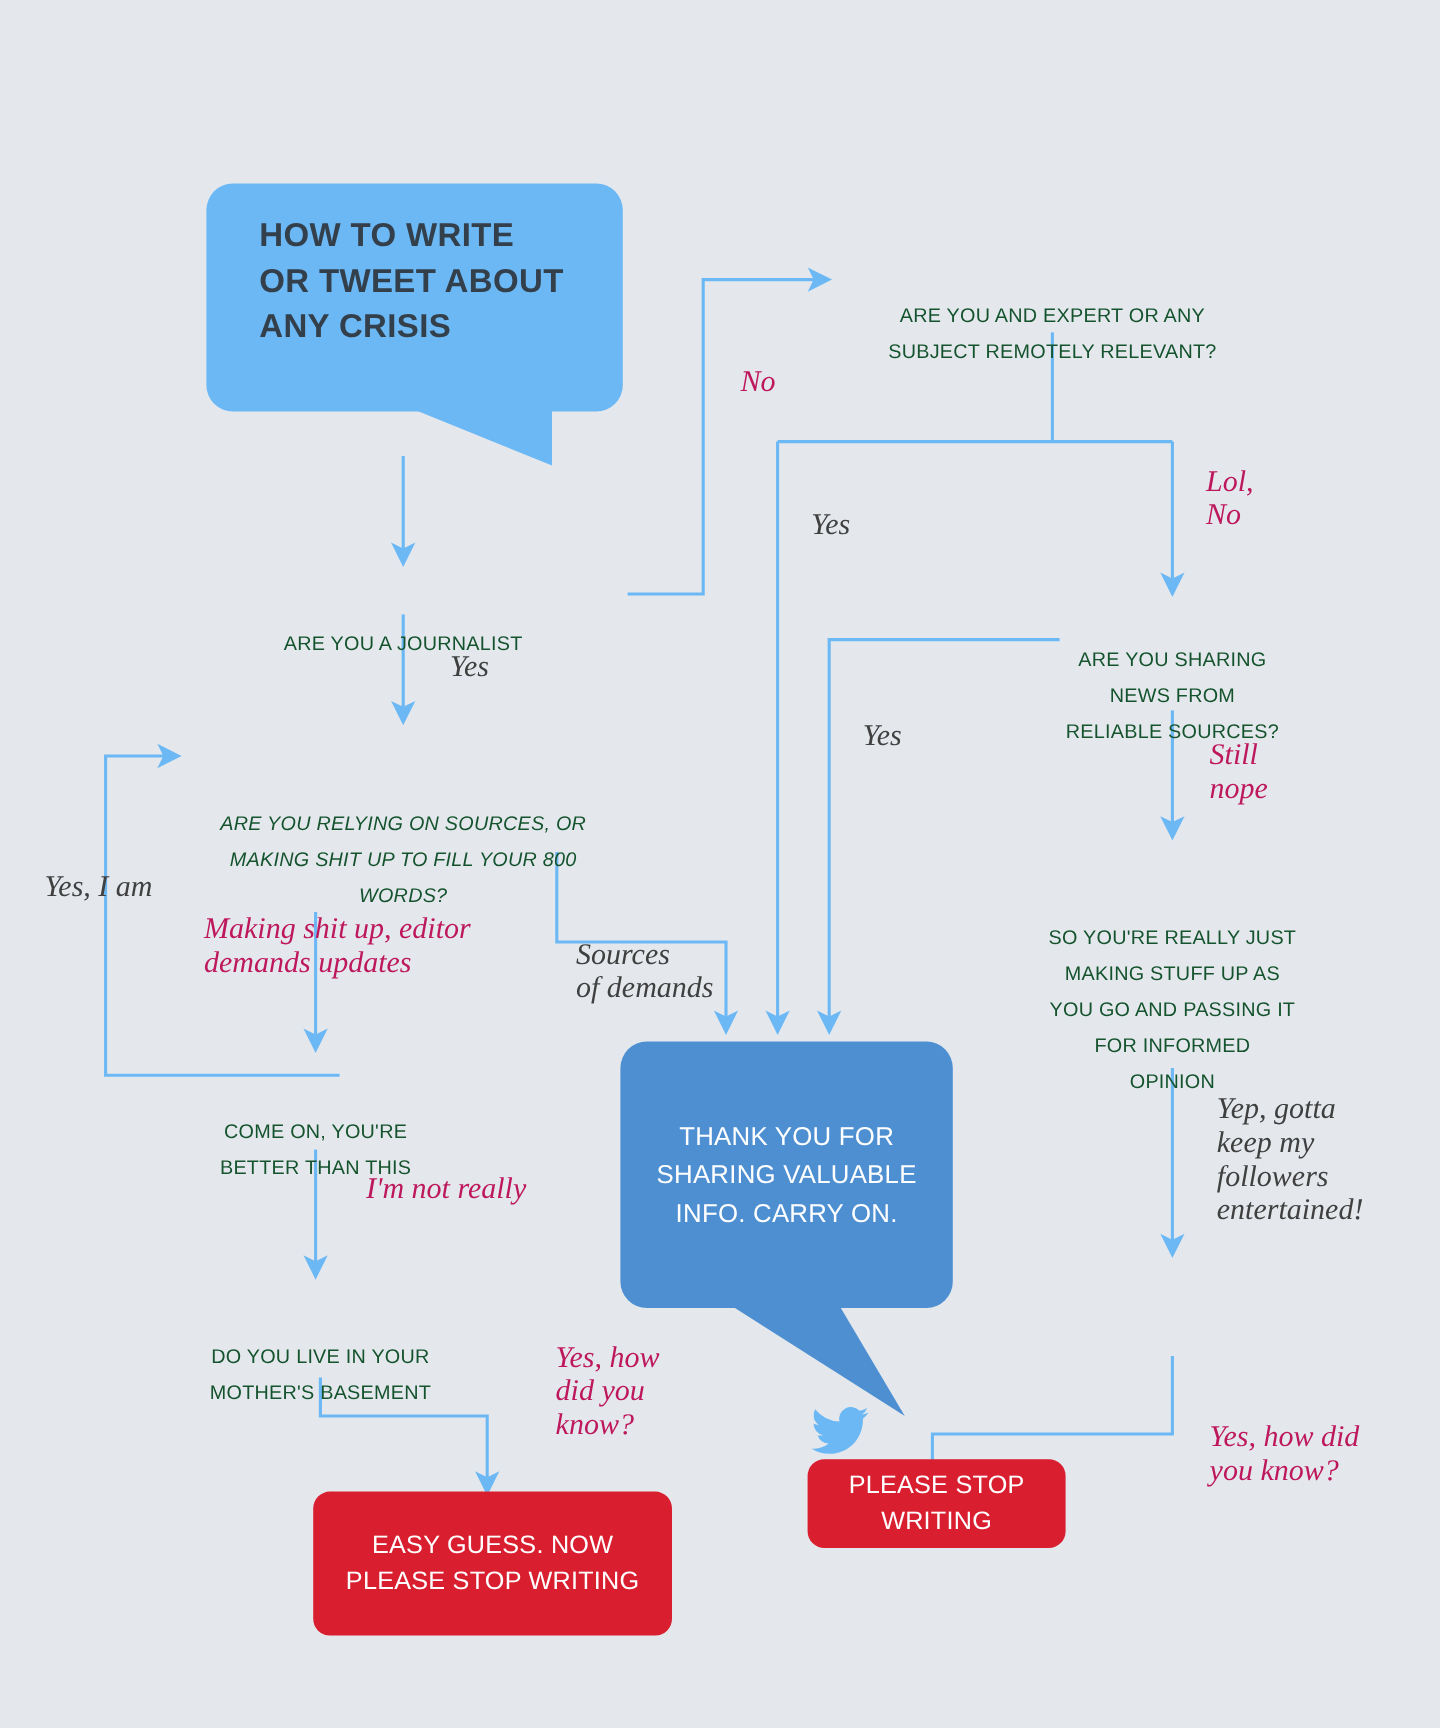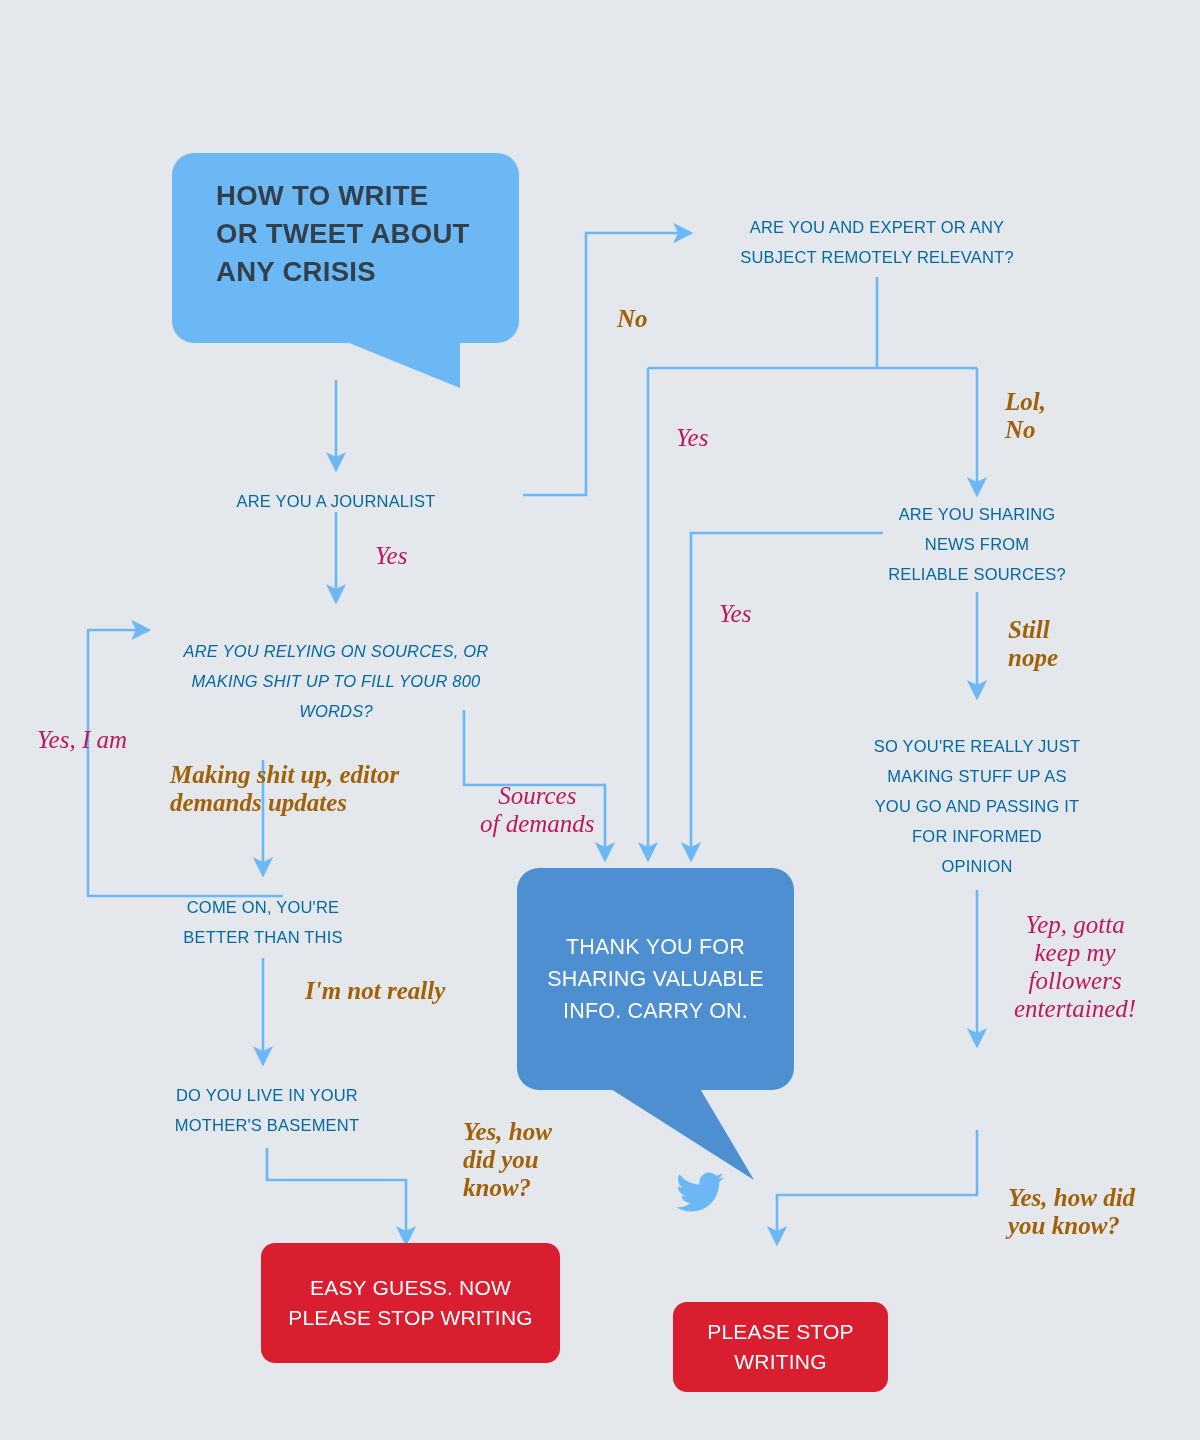--- a/index.html
+++ b/index.html
@@ -20,39 +20,40 @@
     left: 0; top: 0;
     width: 1200px;
     height: 1440px;
     pointer-events: none;
   }
 
   
   .node {
     position: absolute;
     text-align: center;
-    color: #0369a1;
+    color: #14532d;
     font-family: "Liberation Sans", sans-serif;
     font-size: 16.5px;
     line-height: 1.82;
     letter-spacing: 0.2px;
     white-space: pre-line;
+    margin-top: 36px;
   }
 
   
   .elabel {
     position: absolute;
     font-family: "Liberation Serif", serif;
     font-style: italic;
     font-size: 25px;
     line-height: 1.12;
     white-space: pre-line;
   }
-  .elabel.blue { color: #be185d; text-align: center; }
-  .elabel.red  { color: #a16207; font-weight: bold; }
+  .elabel.blue { color: #404040; }
+  .elabel.red  { color: #be185d; }
 
   
   .bubble {
     position: absolute;
     border-radius: 22px;
     box-sizing: border-box;
   }
   .bubble .btext {
     display: block;
     white-space: pre-line;
@@ -99,21 +100,21 @@
     align-items: center;
     justify-content: center;
     text-align: center;
     font-size: 21px;
     line-height: 1.42;
     letter-spacing: 0.2px;
     white-space: pre-line;
     box-sizing: border-box;
   }
   #redbox-left  { left: 261px; top: 1243px; width: 299px; height: 120px; }
-  #redbox-right { left: 673px; top: 1302px; width: 215px; height: 90px; }
+  #redbox-right { left: 673px; top: 1216px; width: 215px; height: 74px; }
 
   
   #twitter-bird {
     position: absolute;
     left: 672px; top: 1168px;
     width: 56px; height: 48px;
   }
 </style>
 </head>
 <body>

